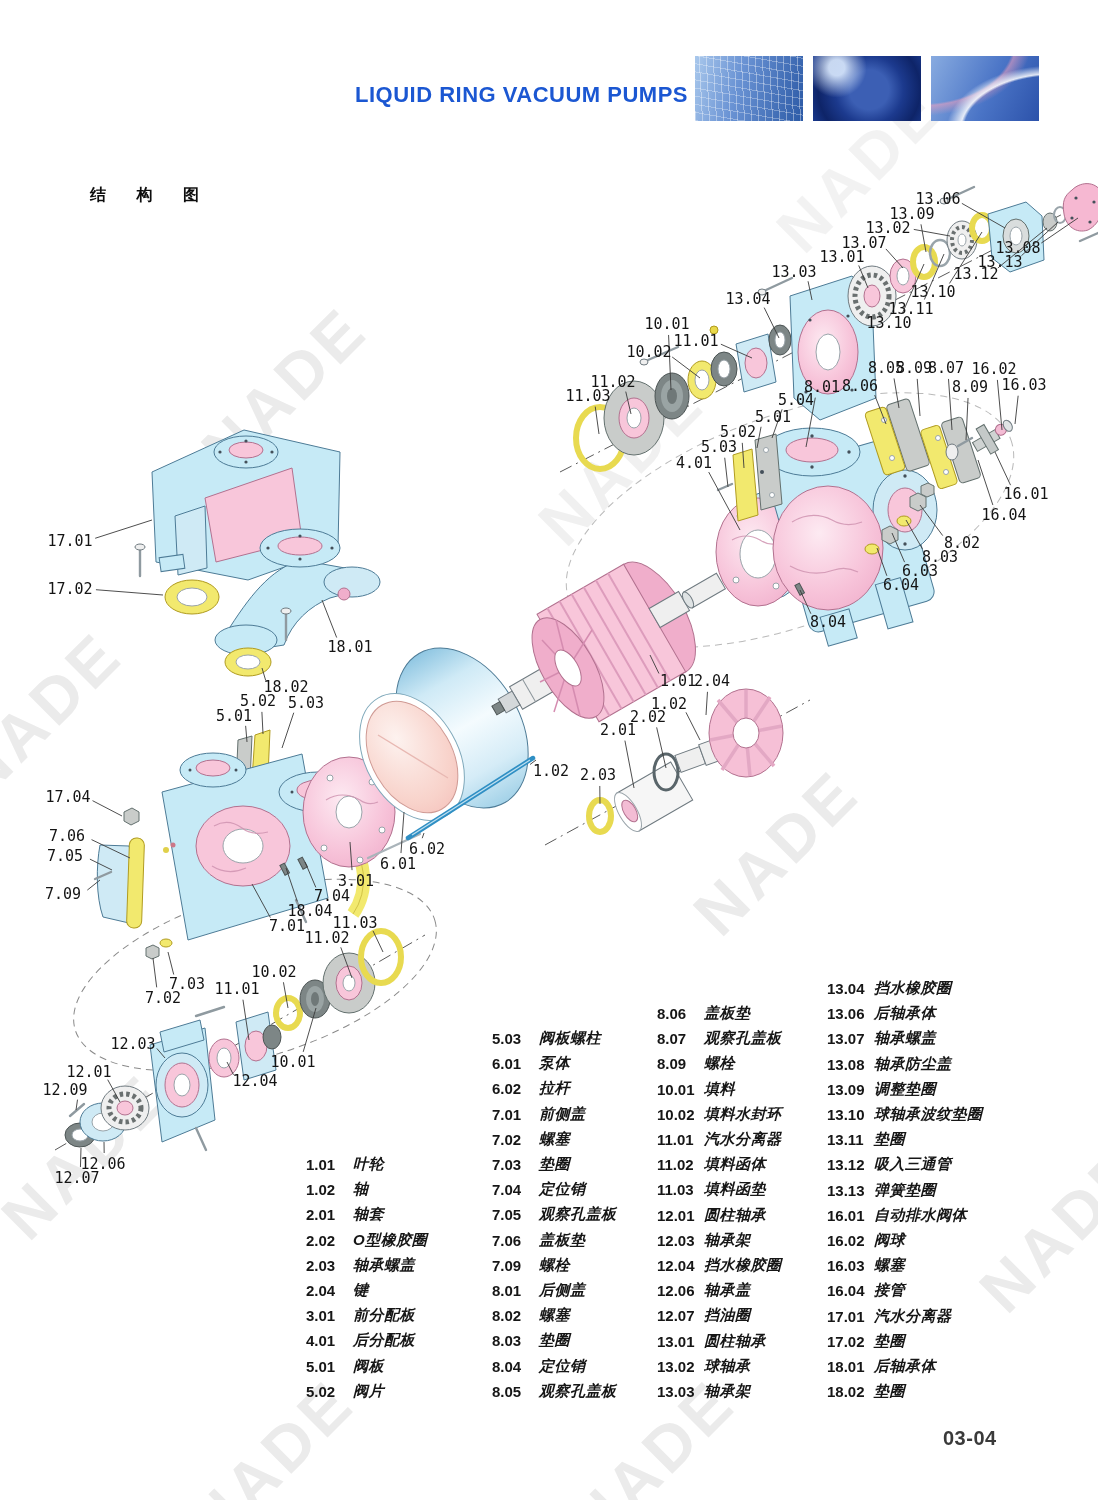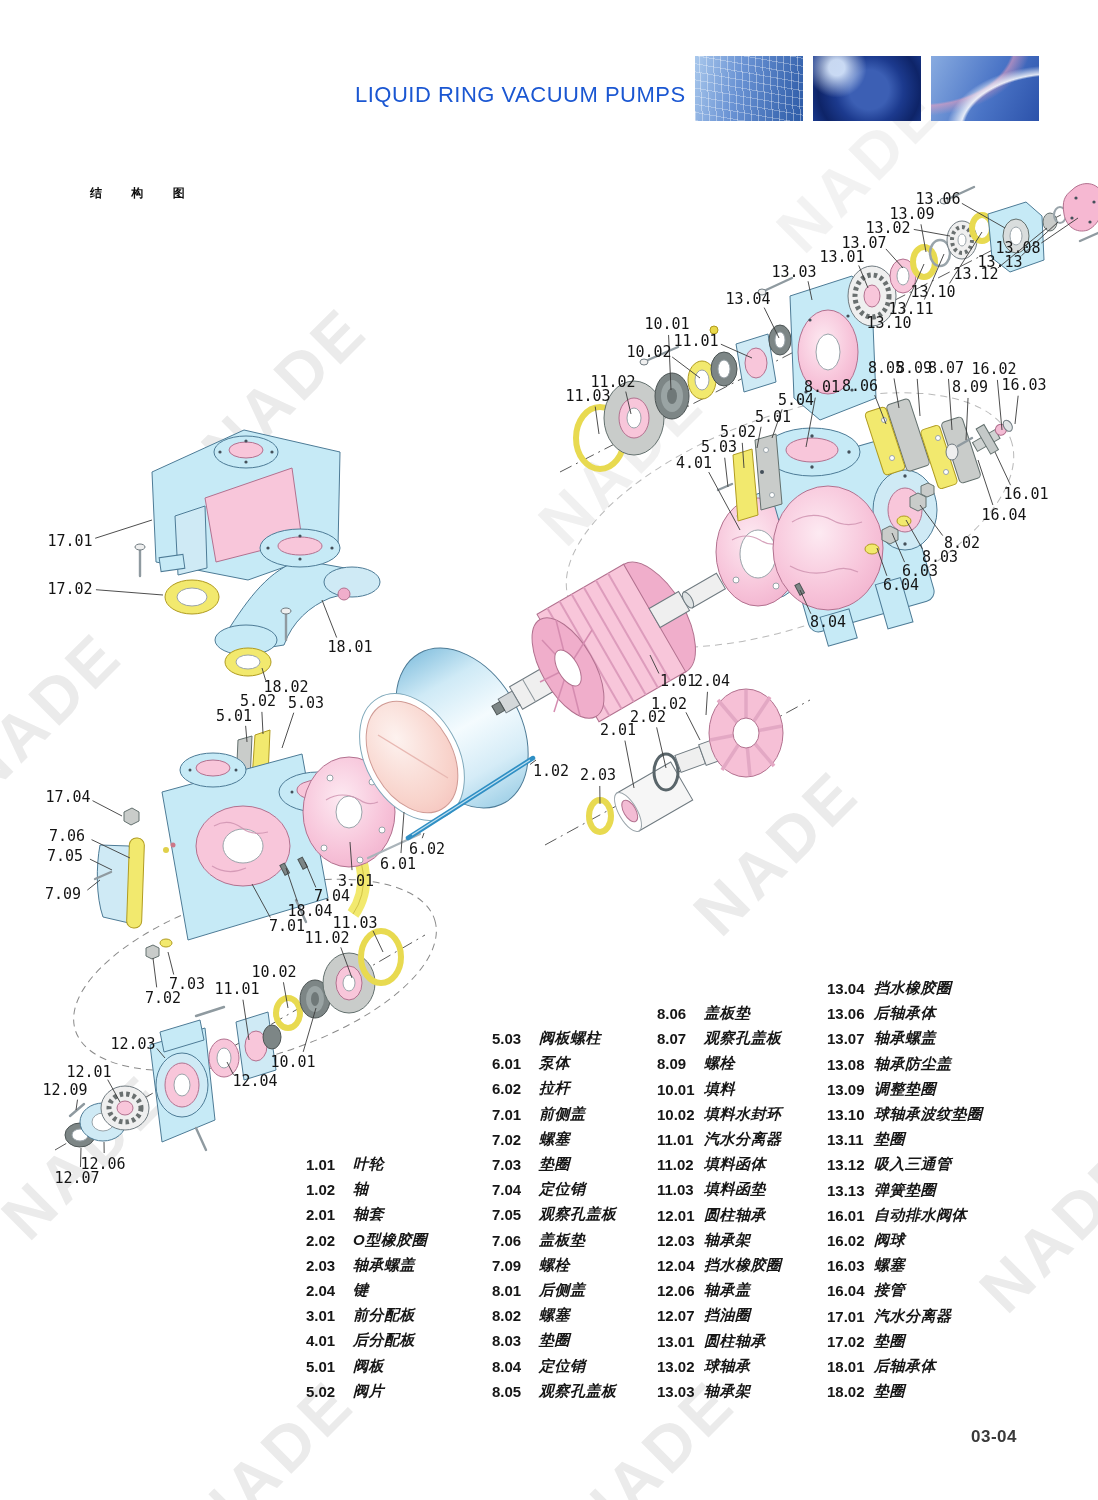--- a/index.html
+++ b/index.html
@@ -1,37 +1,37 @@
 <!DOCTYPE html>
 <html><head>
 <meta charset="utf-8">
 <style>
   html,body{margin:0;padding:0;background:#ffffff;}
   .page{position:relative;width:1098px;height:1500px;background:#fff;overflow:hidden;
         font-family:"Liberation Sans",sans-serif;}
   
-  .hdr-title{position:absolute;left:355px;top:82px;font-size:22px;font-weight:normal;
+  .hdr-title{position:absolute;left:355px;top:82px;font-size:22px;font-weight:bold;
              color:#1b57d2;letter-spacing:.5px;white-space:nowrap;}
   .tile{position:absolute;top:56px;height:65px;width:108px;}
   .tile1{left:695px;background:
       repeating-linear-gradient(87deg,rgba(255,255,255,.38) 0 1px,rgba(255,255,255,0) 1px 7px),
       repeating-linear-gradient(10deg,rgba(255,255,255,.30) 0 1px,rgba(255,255,255,0) 1px 8px),
       linear-gradient(105deg,#a9c8ec 0%,#6a93d4 40%,#2c5aa6 100%);}
   .tile2{left:813px;background:
       radial-gradient(circle at 22% 18%,rgba(220,235,255,.9) 0 8%,rgba(220,235,255,0) 30%),
       radial-gradient(circle at 52% 52%,#3c5fb4 0 30%,#1c3a8e 52%,#0e2468 78%,#1a3a90 100%);}
   .tile3{left:931px;background:
       radial-gradient(ellipse at 115% 115%,rgba(255,255,255,0) 52%,rgba(255,255,255,.85) 54%,rgba(255,255,255,0) 62%),
       radial-gradient(ellipse at -10% -20%,rgba(255,255,255,0) 55%,rgba(240,160,190,.55) 57%,rgba(255,255,255,0) 66%),
       linear-gradient(115deg,#88abe0 0%,#4a74c6 55%,#2c52aa 100%);}
   
-  .sec-title{position:absolute;left:90px;top:185px;font-size:12px;font-weight:bold;
+  .sec-title{position:absolute;left:90px;top:185px;font-size:16px;font-weight:bold;
              color:#0d0d0d;letter-spacing:13px;white-space:nowrap;}
   
-  .pagenum{position:absolute;left:971px;top:1427px;font-size:17px;font-weight:bold;
+  .pagenum{position:absolute;left:943px;top:1427px;font-size:20px;font-weight:bold;
            color:#3a3a3a;letter-spacing:.5px;}
   
   .parts-col{position:absolute;color:#161616;font-size:15px;font-weight:600;}
   .parts-col.c1{left:306px;top:1152px;}
   .parts-col.c2{left:492px;top:1026px;}
   .parts-col.c3{left:657px;top:1001px;}
   .parts-col.c4{left:827px;top:976px;}
   .part-row{display:flex;height:25.2px;align-items:center;white-space:nowrap;}
   .part-no{width:47px;flex:none;}
   .part-name{letter-spacing:.5px;font-style:italic;}

